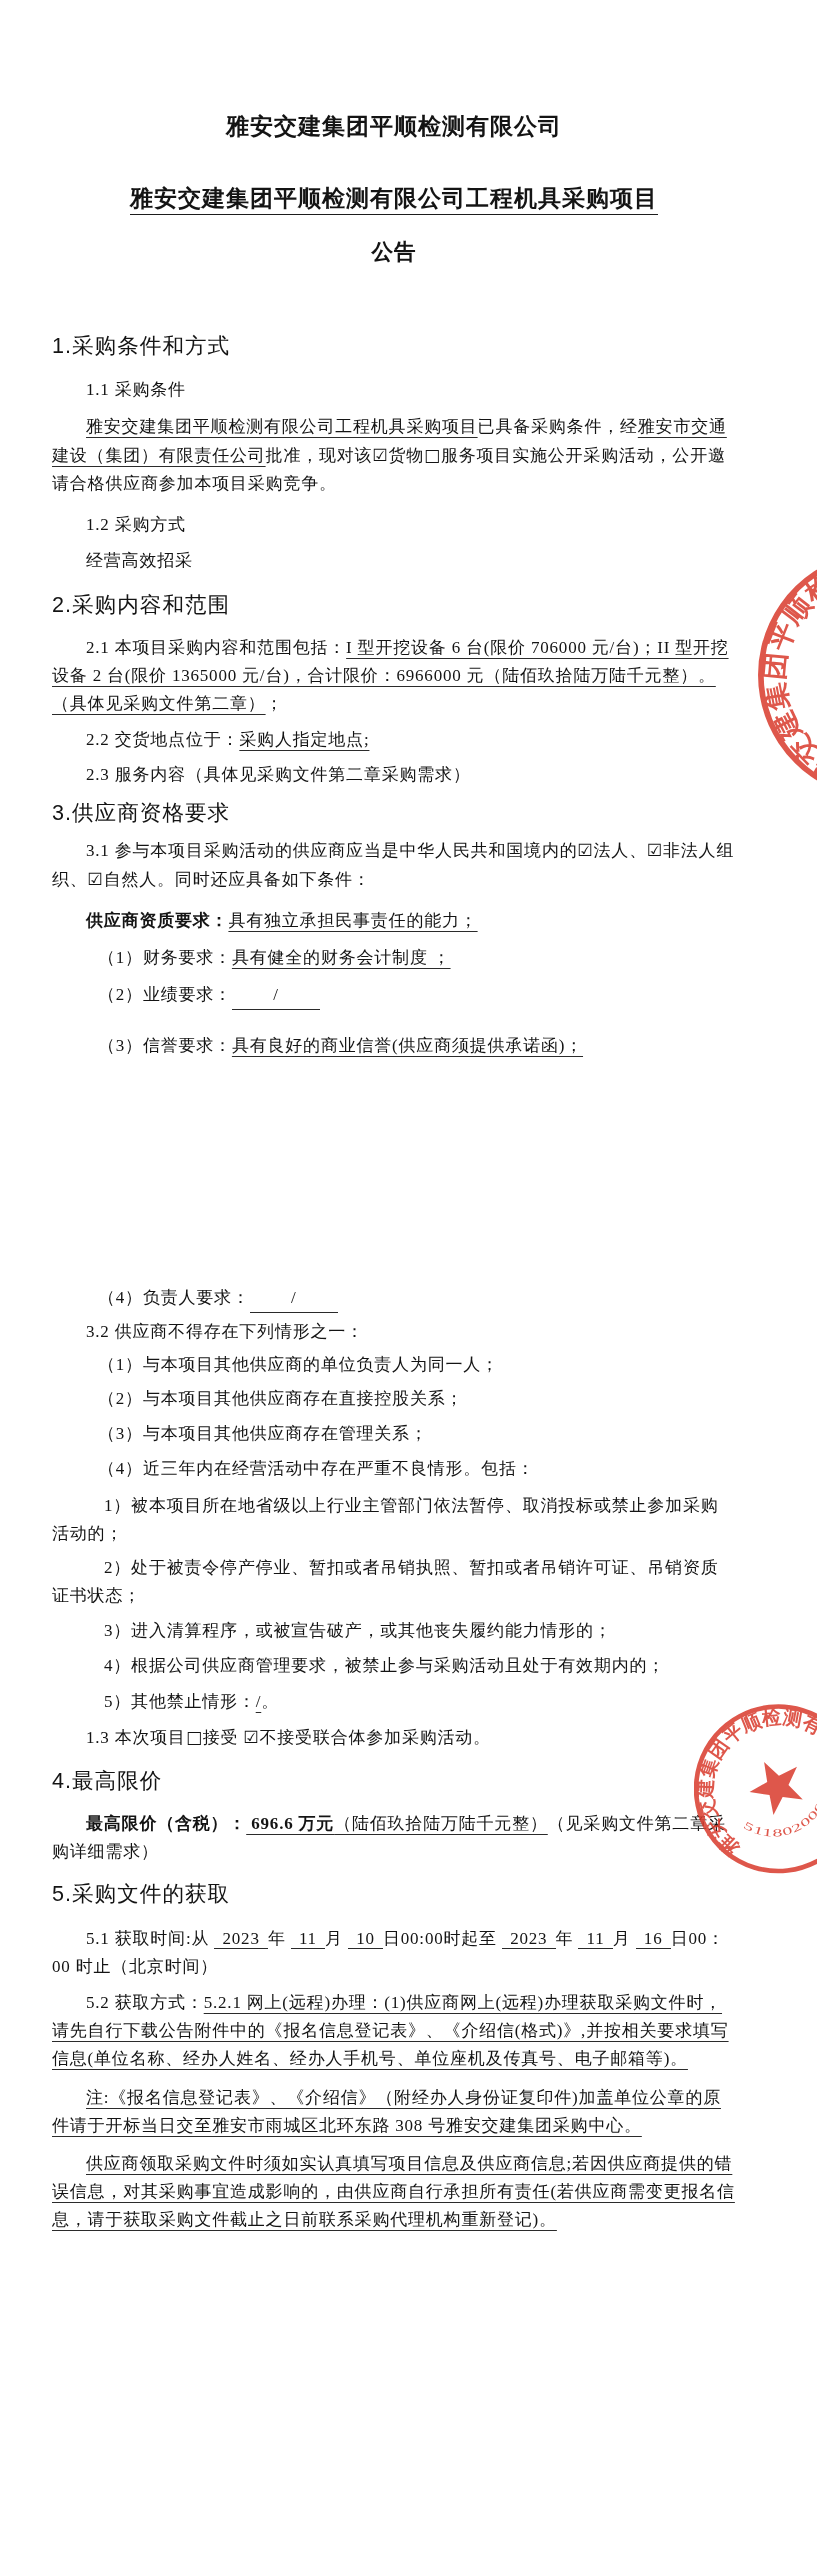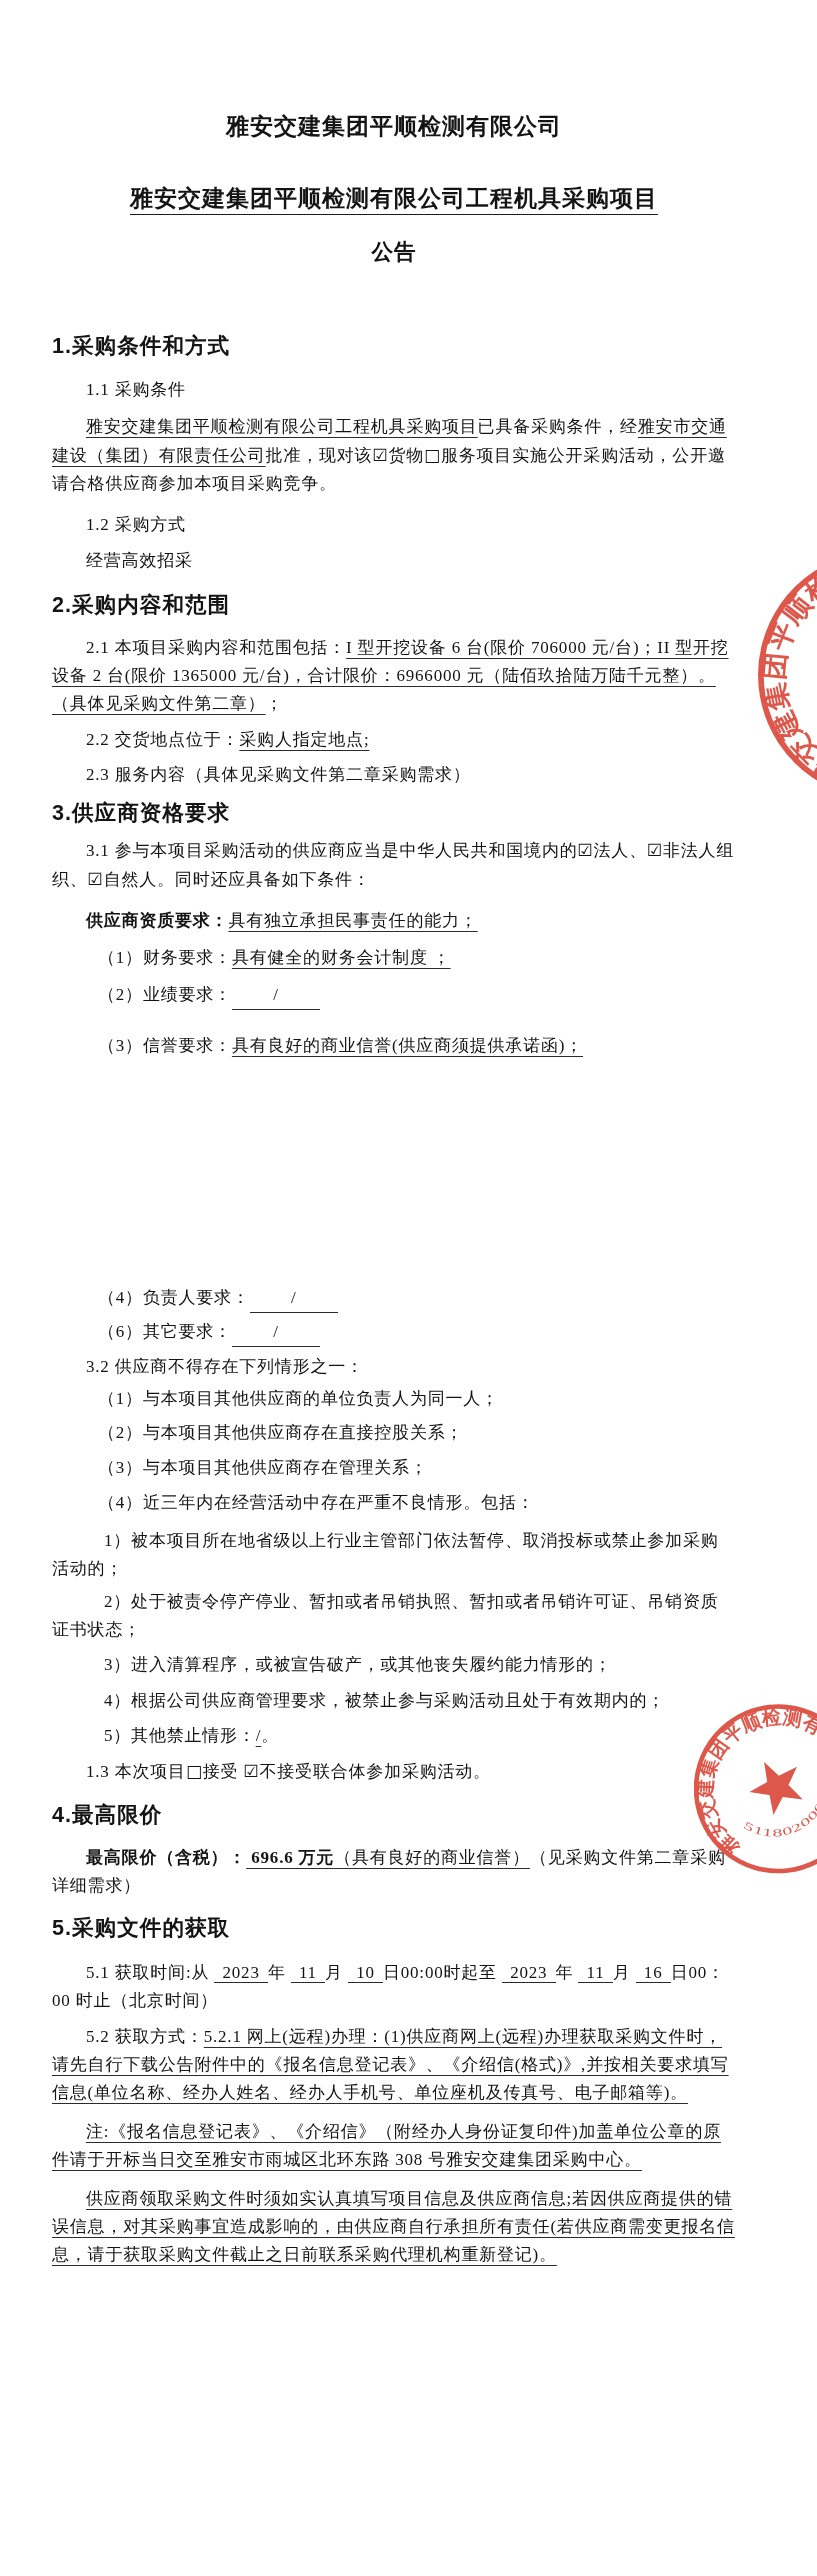--- a/index.html
+++ b/index.html
@@ -5,21 +5,21 @@
   html,body{margin:0;padding:0;background:#ffffff;}
   #page{
     position:relative;width:818px;height:3467px;background:#fff;overflow:hidden;
     font-family:"Liberation Serif","DejaVu Serif",serif;color:#141414;
     font-size:17px;letter-spacing:0.8px;
   }
   #content{padding:111px 82px 0 52px;}
   p{margin:0;line-height:28px;}
   .title{text-align:center;font-family:"Liberation Sans","DejaVu Sans",sans-serif;
          font-weight:700;font-size:23px;line-height:31px;letter-spacing:1px;}
-  .h{font-family:"Liberation Sans","DejaVu Sans",sans-serif;font-weight:700;
+  .h{font-family:"Liberation Sans","DejaVu Sans",sans-serif;font-weight:400;
      font-size:21.6px;line-height:30px;letter-spacing:1px;}
   .ind{text-indent:34px;}
   .ind2{text-indent:46px;}
   .ind3{text-indent:52px;}
   .u{text-decoration:underline;text-decoration-thickness:1px;text-underline-offset:5.2px;text-decoration-color:#2b2b2b;}
   .tu{border-bottom:1.5px solid #1d1d1d;padding-bottom:3.1px;}
   .fillnum{border-bottom:1px solid #2a2a2a;padding:0 8.2px;}
   .blank{display:inline-block;min-width:88px;border-bottom:1px solid #2a2a2a;text-align:center;text-indent:0;}
   .bold{font-weight:700;}
   .cb{font-family:"DejaVu Sans","Liberation Sans",sans-serif;}
@@ -66,42 +66,39 @@
     <p class="ind2" style="margin-top:9.3px">
       <span>（2）业绩要求：</span><span class="blank">/</span>
     </p>
     <p class="ind2" style="margin-top:22px">
       <span>（3）信誉要求：</span><span class="u">具有良好的商业信誉(供应商须提供承诺函)；</span>
     </p>
 
     <p class="ind2" style="margin-top:224px">
       <span>（4）负责人要求：</span><span class="blank">/</span>
     </p>
-    <p class="ind2" style="margin-top:5.2px">
-      <span>（6）其它要求：</span><span class="blank">/</span>
-    </p>
     <p class="ind" style="margin-top:5.2px">3.2 供应商不得存在下列情形之一：</p>
     <p class="ind2" style="margin-top:4.1px">（1）与本项目其他供应商的单位负责人为同一人；</p>
     <p class="ind2" style="margin-top:6.7px">（2）与本项目其他供应商存在直接控股关系；</p>
     <p class="ind2" style="margin-top:6.7px">（3）与本项目其他供应商存在管理关系；</p>
     <p class="ind2" style="margin-top:7.2px">（4）近三年内在经营活动中存在严重不良情形。包括：</p>
     <p class="ind3" style="margin-top:9.3px">1）被本项目所在地省级以上行业主管部门依法暂停、取消投标或禁止参加采购活动的；</p>
     <p class="ind3" style="margin-top:5.2px">2）处于被责令停产停业、暂扣或者吊销执照、暂扣或者吊销许可证、吊销资质证书状态；</p>
     <p class="ind3" style="margin-top:7.2px">3）进入清算程序，或被宣告破产，或其他丧失履约能力情形的；</p>
     <p class="ind3" style="margin-top:7.7px">4）根据公司供应商管理要求，被禁止参与采购活动且处于有效期内的；</p>
     <p class="ind3" style="margin-top:7.7px">
       <span>5）其他禁止情形：</span><span class="u">/</span><span>。</span>
     </p>
     <p class="ind" style="margin-top:6.7px">
       <span>1.3 本次项目</span><span class="cb">□</span><span>接受 </span><span class="cb">☑</span><span>不接受联合体参加采购活动。</span>
     </p>
 
     <p class="h" style="margin-top:14.4px">4.最高限价</p>
     <p class="ind" style="margin-top:14px">
-      <span class="bold">最高限价（含税）：</span><span class="u bold"> 696.6 万元</span><span class="u">（具有良好的商业信誉）</span><span>（见采购文件第二章采购详细需求）</span>
+      <span class="bold">最高限价（含税）：</span><span class="u bold"> 696.6 万元</span><span class="u">（陆佰玖拾陆万陆千元整）</span><span>（见采购文件第二章采购详细需求）</span>
     </p>
 
     <p class="h" style="margin-top:12.4px">5.采购文件的获取</p>
     <p class="ind" style="margin-top:16.5px">
       <span>5.1 获取时间:从</span>
       <span class="fillnum">2023</span><span>年</span>
       <span class="fillnum">11</span><span>月</span>
       <span class="fillnum">10</span><span>日00:00时起至</span>
       <span class="fillnum">2023</span><span>年</span>
       <span class="fillnum">11</span><span>月</span>

